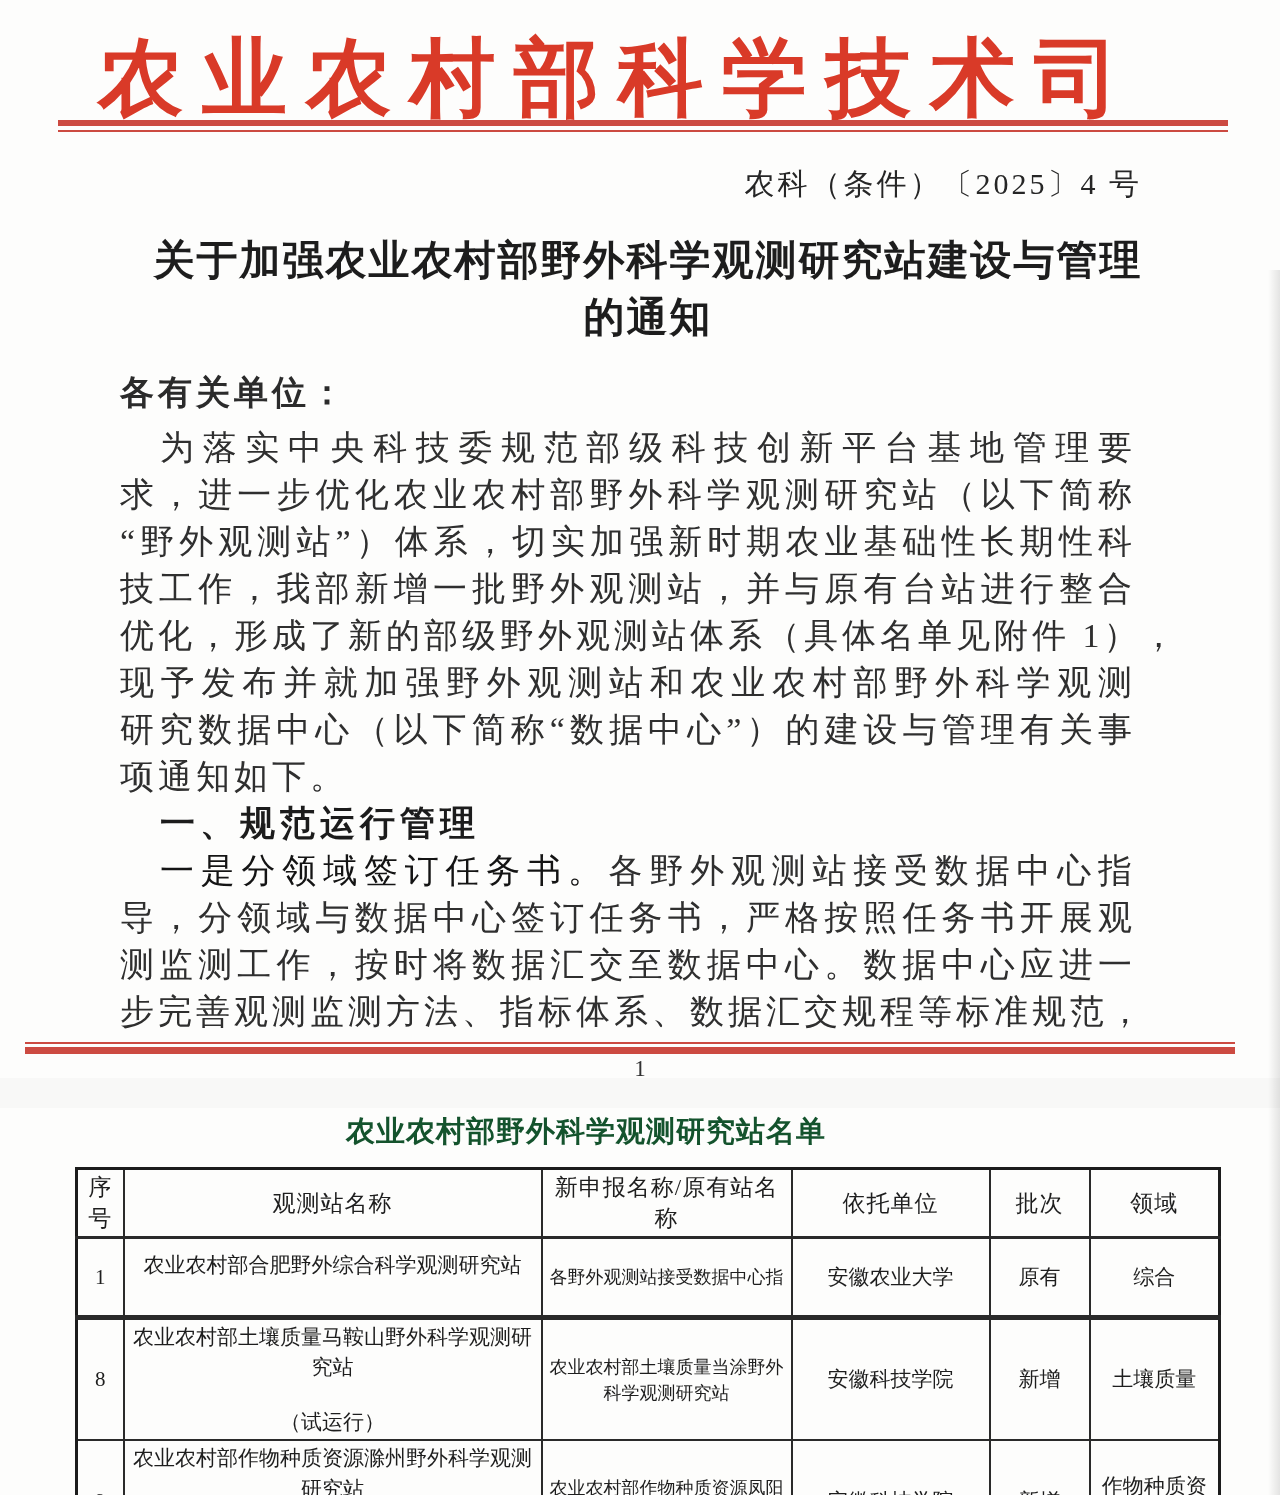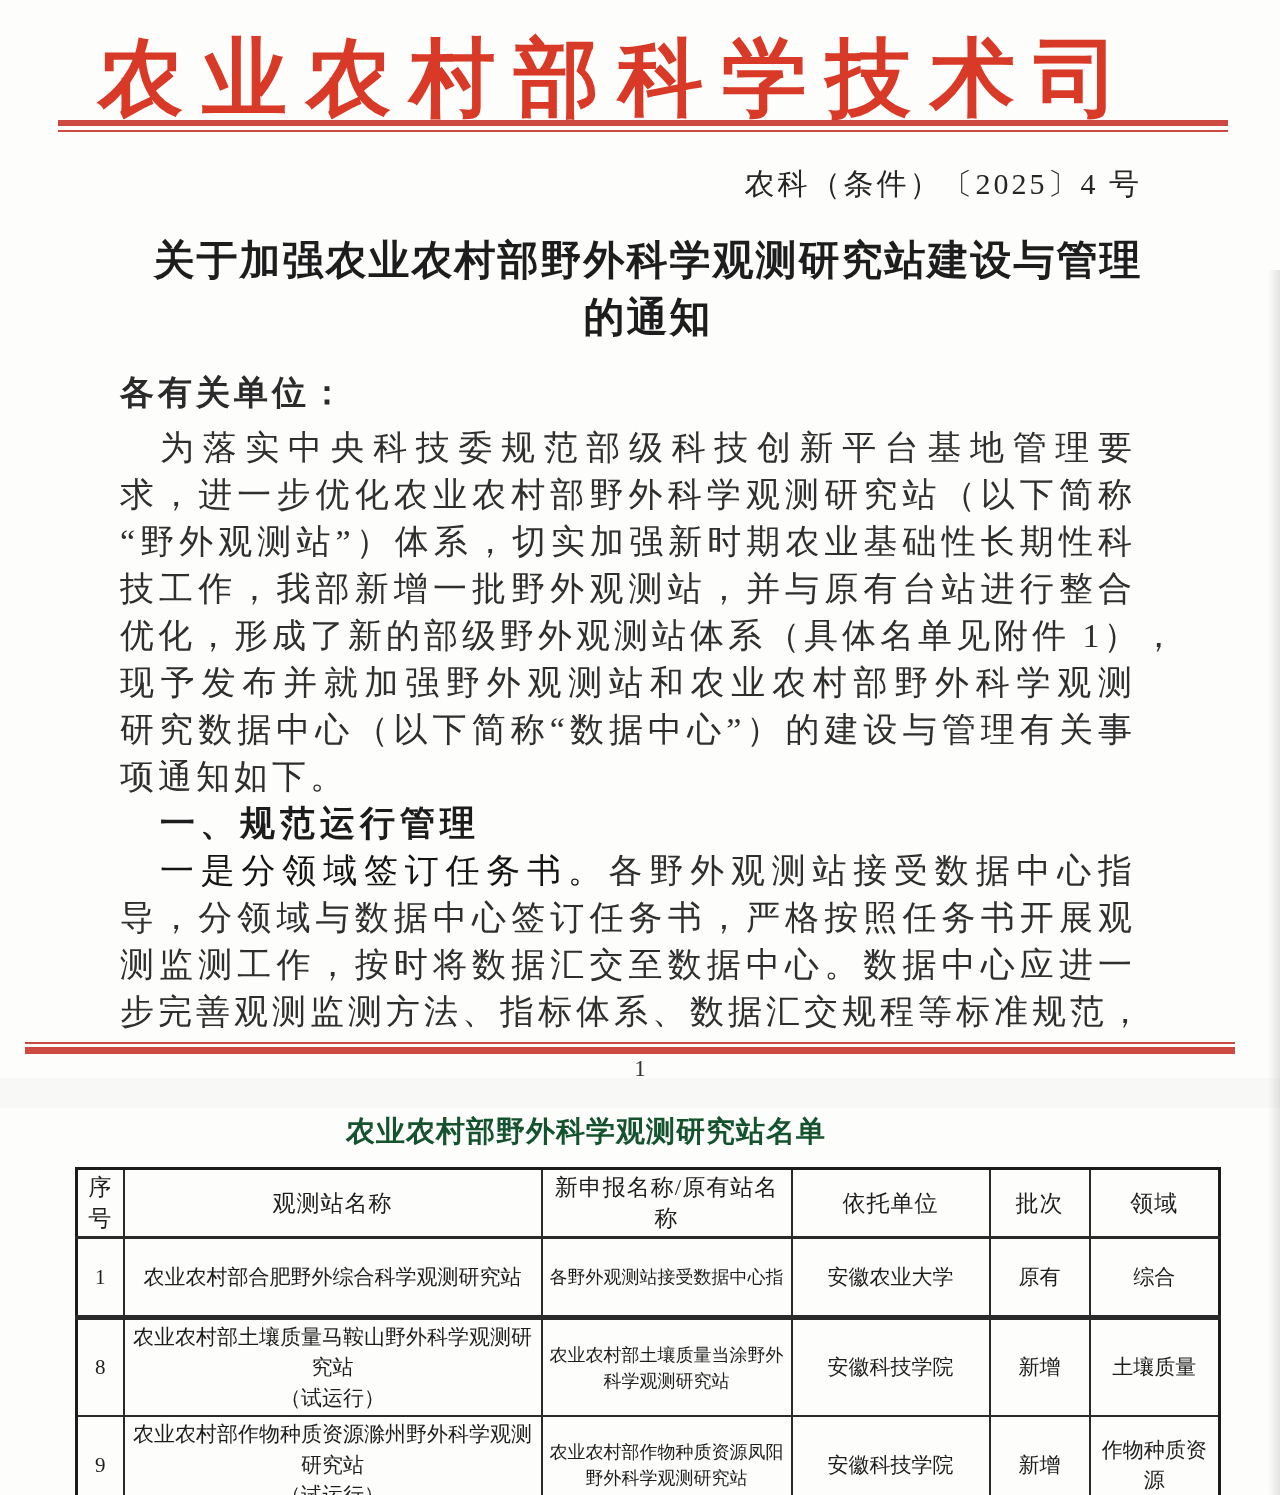--- a/index.html
+++ b/index.html
@@ -62,21 +62,21 @@
     border:2px solid #2a2a2a;text-align:center;vertical-align:middle;
     padding:2px 4px;overflow:hidden;
   }
   table.stations{border:3px solid #1c1c1c;}
   table.stations thead tr{height:68px;}
   table.stations thead th{font-size:23px;font-weight:400;letter-spacing:1px;border-bottom-width:3px;}
   table.stations tbody tr{height:80px;}
   table.stations tbody td{font-size:21px;line-height:1.45;}
   table.stations td.c-new{font-size:18px;}
   table.stations tbody tr.thick-top td{border-top-width:5px;}
-  .note-line{display:block;}
+  .note-line{display:block;margin-top:24px;}
   
   .edge-shadow{
     right:0;top:270px;width:12px;height:1225px;
     background:linear-gradient(to right,rgba(0,0,0,0),rgba(0,0,0,0.10));
   }
   .page-gap-tint{
     left:0;top:1078px;width:1280px;height:30px;background:rgba(120,120,120,0.04);
   }
 </style>
 </head>

